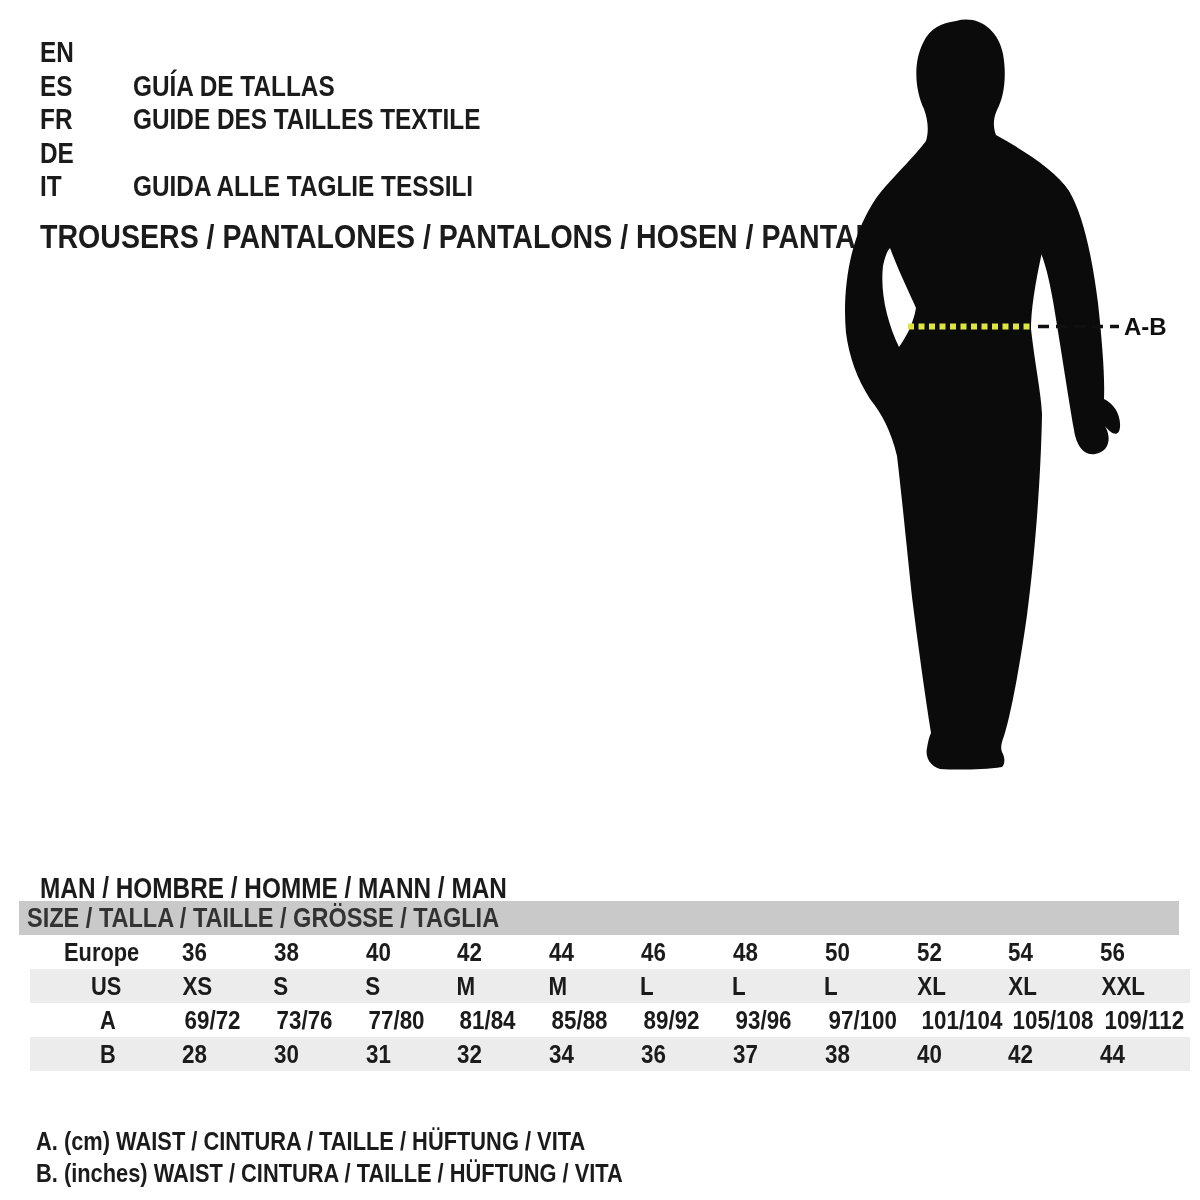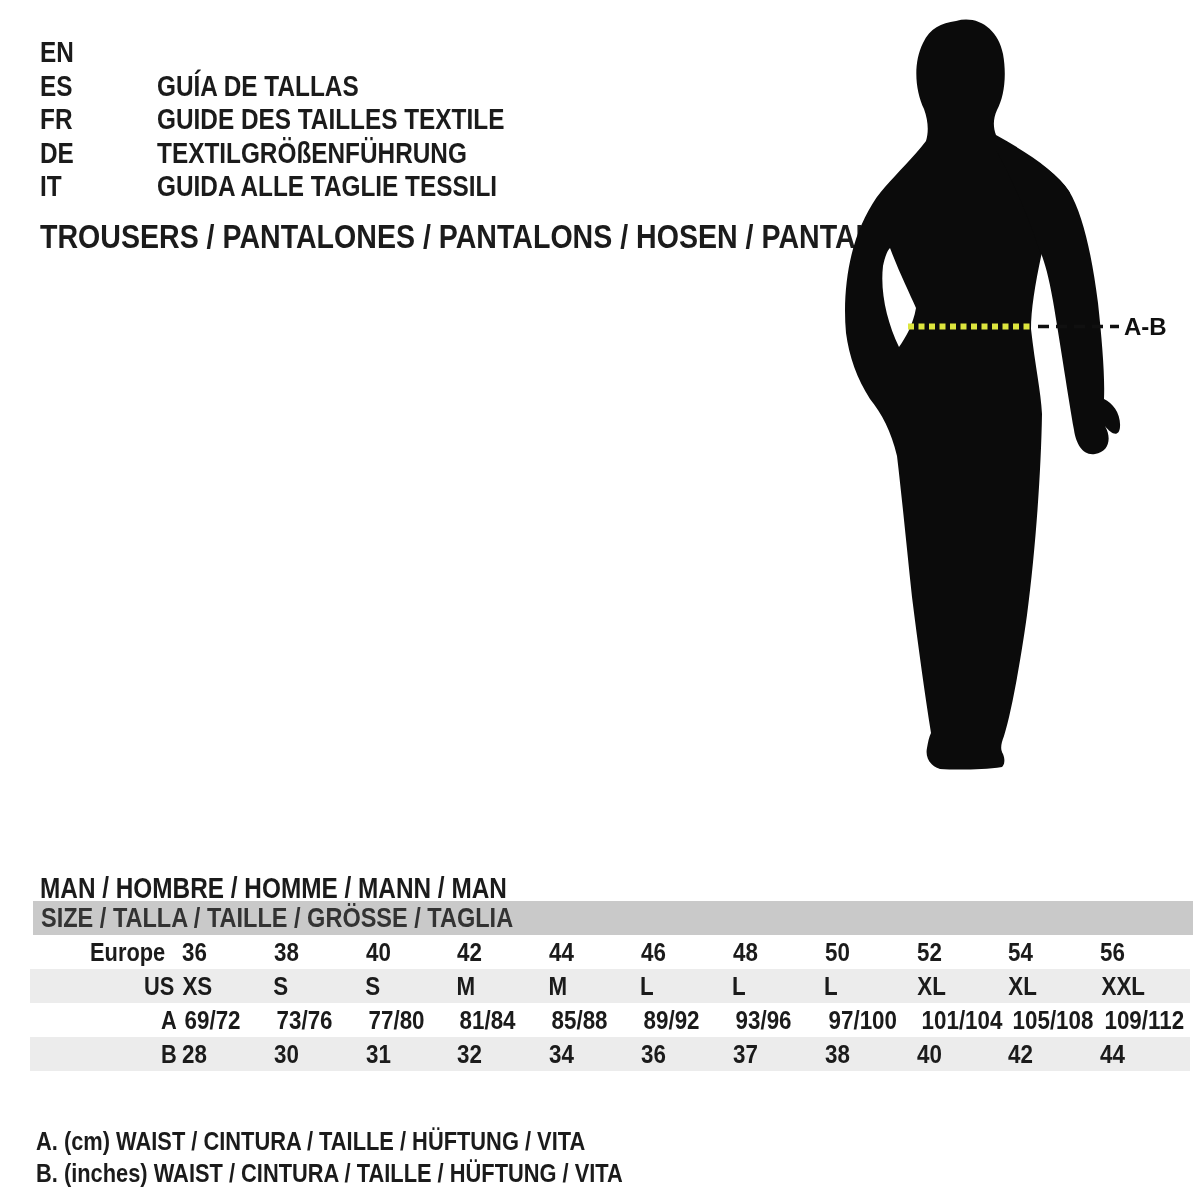--- a/index.html
+++ b/index.html
@@ -18,21 +18,21 @@
     color: var(--ink);
     overflow: hidden;
   }
   .page { position: relative; width: 1200px; height: 1200px; background: #fff; }
 
   
   .cond  { display: inline-block; transform: scaleX(0.84); transform-origin: 0 50%; white-space: nowrap; }
   .condc { display: inline-block; transform: scaleX(0.86); transform-origin: 50% 50%; white-space: nowrap; }
 
   .lang-block { position: absolute; left: 40px; top: 36px; }
-  .lang-row { display: flex; height: 33.5px; line-height: 33.5px; font-size: 29px; gap: 24px; }
+  .lang-row { display: flex; height: 33.5px; line-height: 33.5px; font-size: 29px; }
   .lang-row .code  { width: 93px; }
   .garment {
     position: absolute; left: 40px; top: 219px;
     font-size: 34px; line-height: 34px; font-weight: 700;
   }
 
   .figure { position: absolute; left: 0; top: 0; pointer-events: none; }
   .figure path { fill: var(--sil); }
   .figure .dotline  { stroke: var(--dot); stroke-width: 6; }
   .figure .leadline { stroke: #101010; stroke-width: 3.5; }
@@ -40,35 +40,35 @@
     font-family: "Liberation Sans", sans-serif;
     font-weight: 700; font-size: 24px; fill: #101010;
   }
 
   .gender {
     position: absolute; left: 40px; top: 874px;
     font-size: 29px; line-height: 29px; font-weight: 700; text-align: right;
   }
 
   .size-header {
-    position: absolute; left: 33px; top: 901px; width: 1160px; height: 34px;
+    position: absolute; left: 19px; top: 901px; width: 1160px; height: 34px;
     background: var(--header-bg);
     font-size: 28px; line-height: 34px; padding-left: 8px;
     color: #333;
   }
 
   .size-table {
     position: absolute; left: 30px; top: 935px; width: 1160px;
     border-collapse: collapse; table-layout: fixed;
   }
   .size-table td {
     height: 34px; text-align: left; vertical-align: middle;
     font-size: 26px; font-weight: 700; padding: 0;
   }
-  .size-table td.row-label { text-align: right; padding-left: 8px; width: 150px; }
+  .size-table td.row-label { text-align: center; padding-left: 8px; width: 150px; }
   .size-table tr.alt { background: var(--alt-bg); }
 
   .notes { position: absolute; left: 36px; top: 1110px; margin-top: 16px; }
   .note { height: 31.5px; line-height: 31.5px; font-size: 26px; }
 </style>
 </head>
 <body>
 
 <div class="page">
 
@@ -79,21 +79,20 @@
     <div class="lang-row">
       <span class="code"><span class="cond">ES</span></span>
       <span class="label"><span class="cond">GUÍA DE TALLAS</span></span>
     </div>
     <div class="lang-row">
       <span class="code"><span class="cond">FR</span></span>
       <span class="label"><span class="cond">GUIDE DES TAILLES TEXTILE</span></span>
     </div>
     <div class="lang-row">
       <span class="code"><span class="cond">DE</span></span>
-      <span class="label"><span class="cond">TEXTILGRÖßENFÜHRUNG</span></span>
     </div>
     <div class="lang-row">
       <span class="code"><span class="cond">IT</span></span>
       <span class="label"><span class="cond">GUIDA ALLE TAGLIE TESSILI</span></span>
     </div>
   </section>
 
   <h1 class="garment"><span class="cond">TROUSERS / PANTALONES / PANTALONS / HOSEN / PANTALONI</span></h1>
 
   <svg class="figure" width="1200" height="1200" viewBox="0 0 1200 1200">

